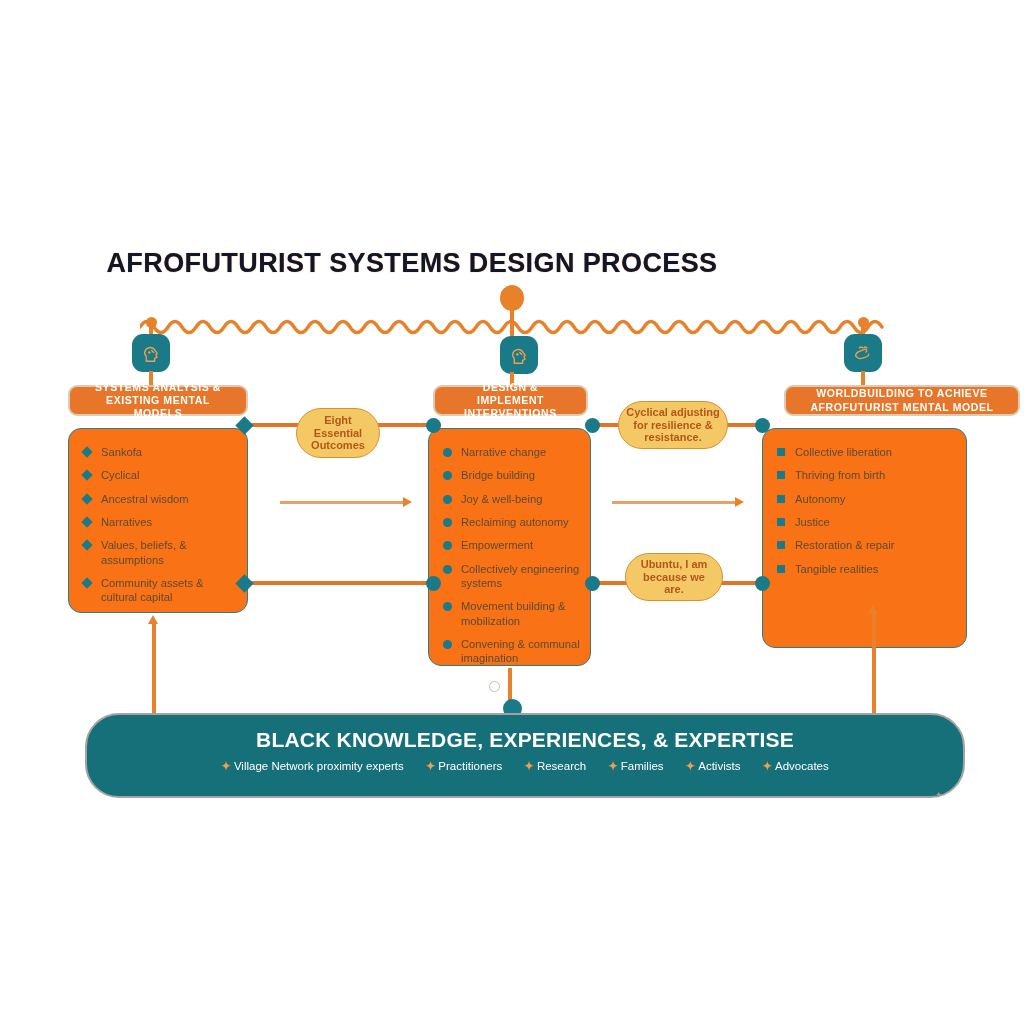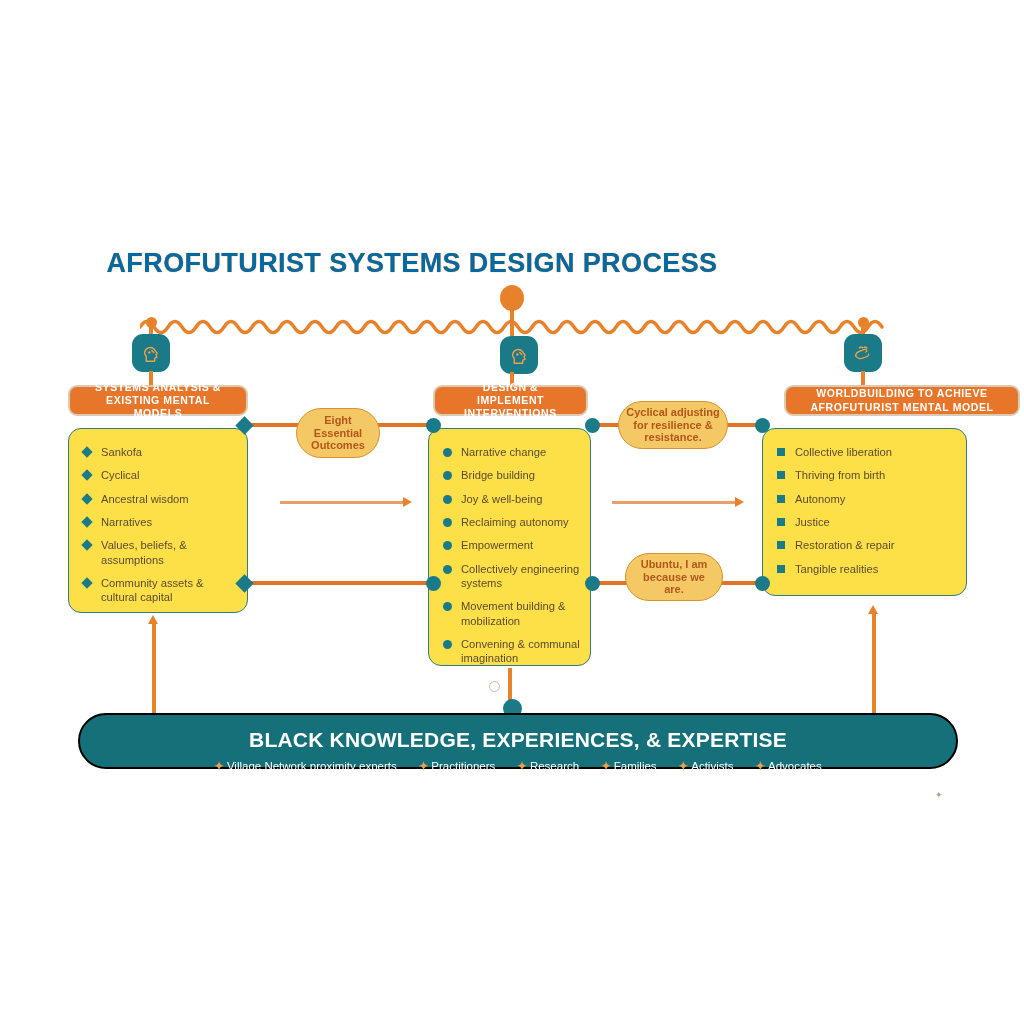--- a/index.html
+++ b/index.html
@@ -9,21 +9,21 @@
     font-family:"Liberation Sans", sans-serif;
     overflow:hidden;
   }
   #stage{position:relative;width:1024px;height:1024px;}
 
   
   .title{
     position:absolute;left:0;top:248px;width:824px;
     text-align:center;
     font-size:27px;font-weight:bold;letter-spacing:.4px;
-    color:#0369a1;
+    color:#0f172a;
     text-shadow:0 0 1px #E0701B;
   }
   .title-stem{
     position:absolute;left:510px;top:288px;
     width:4px;height:48px;background:#E8822A;
   }
   .title-knob{
     position:absolute;left:500px;top:285px;
     width:24px;height:26px;border-radius:50%;
     background:#E8822A;
@@ -65,21 +65,21 @@
     text-align:center;
     display:flex;align-items:center;justify-content:center;
     line-height:1.25;
     padding:0 18px;
     box-sizing:border-box;
   }
 
   
   .panel{
     position:absolute;
-    background:#fde047;
+    background:#f97316;
     border:1.5px solid #2E7D86;
     border-radius:13px;
     box-sizing:border-box;
   }
   .panel ul{
     list-style:none;margin:0;padding:16px 10px 10px 14px;
   }
   .panel li{
     position:relative;
     font-size:11.2px;
@@ -142,23 +142,23 @@
   }
   .uparrow-head{
     position:absolute;width:0;height:0;
     border-bottom:9px solid #E8822A;
     border-left:5.5px solid transparent;
     border-right:5.5px solid transparent;
   }
 
   
   .banner{
-    position:absolute;left:78px;top:713px;width:880px;height:56px;
+    position:absolute;left:85px;top:713px;width:880px;height:85px;
     background:#157079;
-    border:2px solid #000000;
+    border:2px solid #a3a3a3;
     border-radius:34px;
     box-sizing:border-box;
   }
   .banner-title{
     position:absolute;left:0;top:13px;width:100%;
     text-align:center;color:#ffffff;
     font-size:21px;font-weight:bold;letter-spacing:.2px;
   }
   .banner-items{
     position:absolute;left:0;top:44px;width:100%;
@@ -256,21 +256,21 @@
       <li><span class="bul ci"></span><span>Bridge building</span></li>
       <li><span class="bul ci"></span><span>Joy &amp; well-being</span></li>
       <li><span class="bul ci"></span><span>Reclaiming autonomy</span></li>
       <li><span class="bul ci"></span><span>Empowerment</span></li>
       <li><span class="bul ci"></span><span>Collectively engineering systems</span></li>
       <li><span class="bul ci"></span><span>Movement building &amp; mobilization</span></li>
       <li><span class="bul ci"></span><span>Convening &amp; communal imagination</span></li>
     </ul>
   </div>
 
-  <div class="panel" style="left:762px;top:428px;width:205px;height:168px;">
+  <div class="panel" style="left:762px;top:428px;width:205px;height:220px;">
     <ul>
       <li><span class="bul sq"></span><span>Collective liberation</span></li>
       <li><span class="bul sq"></span><span>Thriving from birth</span></li>
       <li><span class="bul sq"></span><span>Autonomy</span></li>
       <li><span class="bul sq"></span><span>Justice</span></li>
       <li><span class="bul sq"></span><span>Restoration &amp; repair</span></li>
       <li><span class="bul sq"></span><span>Tangible realities</span></li>
     </ul>
   </div>
 

